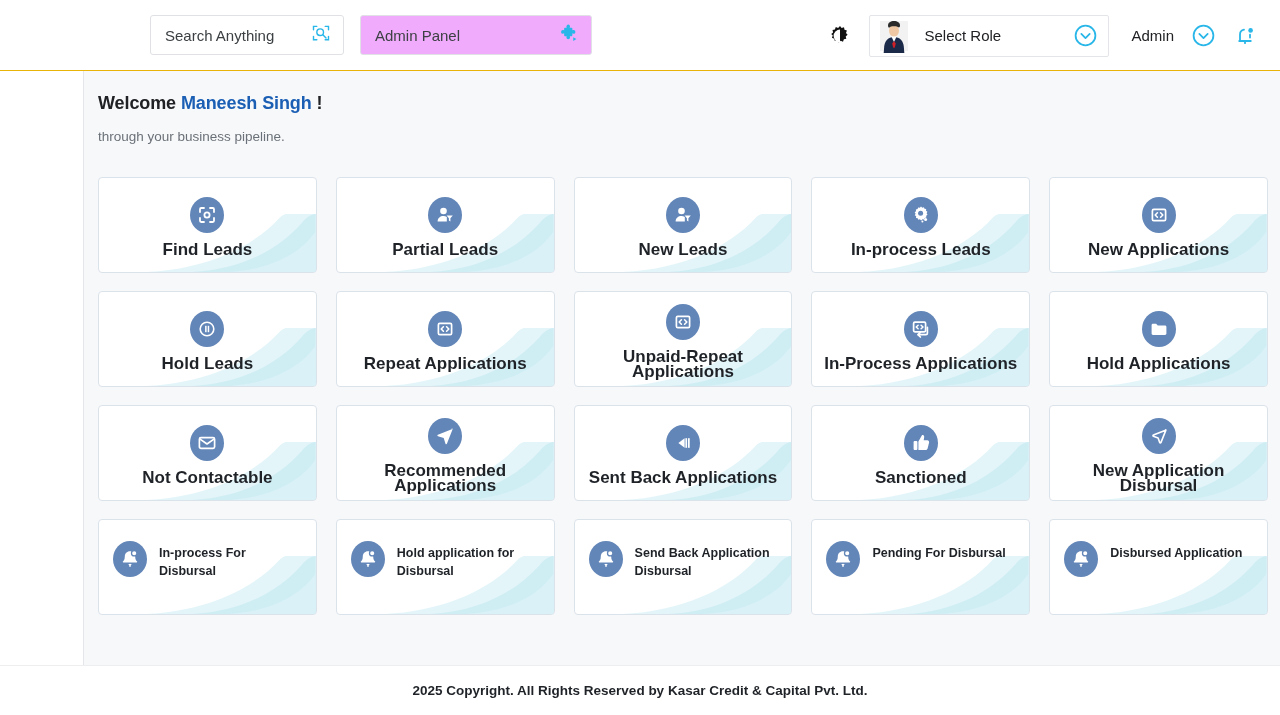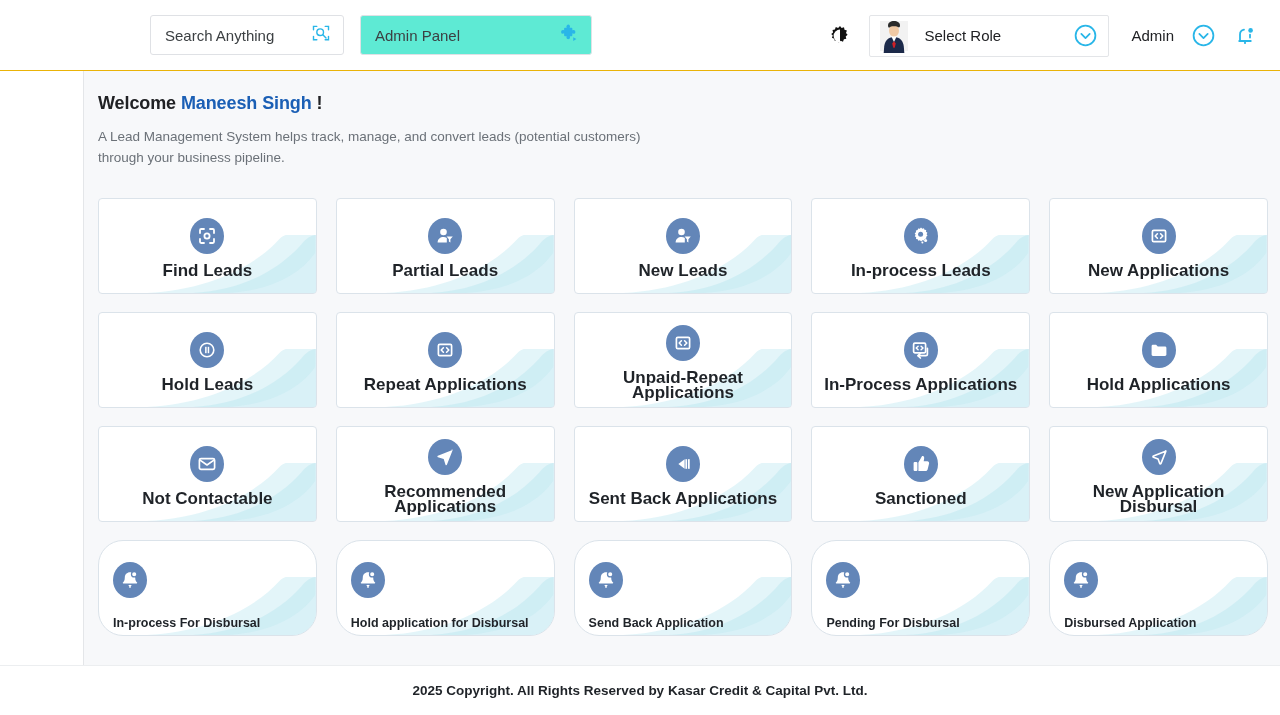--- a/index.html
+++ b/index.html
@@ -25,21 +25,21 @@
     width: 194px; height: 40px;
     border: 1px solid #dfe1e5; border-radius: 3px;
     background: #fff;
     display: flex; align-items: center; justify-content: space-between;
     padding: 0 12px 0 14px;
   }
   .search-box .ph { font-size: 15px; color: #3c4043; }
   .admin-box {
     width: 232px; height: 40px;
     border: 1px solid #dfe1e5; border-radius: 3px;
-    background: #5eead4;
+    background: #f0abfc;
     display: flex; align-items: center; justify-content: space-between;
     padding: 0 12px 0 14px;
   }
   .admin-box .lbl { font-size: 15px; color: #3c4043; }
 
   .hdr-right {
     position: absolute; right: 20px; top: 0; height: 71px;
     display: flex; align-items: center; gap: 0; justify-content: center;
   }
   .theme-toggle { width: 34px; height: 34px; display: flex; align-items: center; justify-content: center; cursor: pointer; margin-right: 12px; }
@@ -86,21 +86,21 @@
     display: flex;
   }
   .card .waves { position: absolute; right: 0; bottom: 0; width: 100%; height: 62%; pointer-events: none; }
   .card.center { flex-direction: column; align-items: center; justify-content: center; padding-top: 4px; }
   .card.center .ic { margin-bottom: 9px; }
   .card.center .lbl {
     font-size: 17px; font-weight: bold; color: #1f2328;
     text-align: center; line-height: 15px; position: relative; z-index: 2;
     padding: 0 6px;
   }
-  .card.side { flex-direction: column; align-items: flex-start; padding: 20px 12px 0 14px; gap: 12px; border-radius: 25px; }
+  .card.side { flex-direction: row; align-items: flex-start; padding: 20px 12px 0 14px; gap: 12px; }
   .card.side .ic { flex: 0 0 auto; margin-top: 1px; }
   .card.side .lbl {
     font-size: 12.5px; font-weight: bold; color: #1f2328;
     line-height: 18px; position: relative; z-index: 2; padding-top: 4px;
   }
   .ic { position: relative; z-index: 2; display: flex; align-items: center; justify-content: center; }
 
   .footer {
     flex: 0 0 50px; height: 50px;
     background: #ffffff;
@@ -197,21 +197,20 @@
 
     <div class="content">
 
       <div class="welcome">
         <span>Welcome</span>
         <span class="name">Maneesh Singh</span>
         <span>!</span>
       </div>
 
       <div class="subtitle">
-        <div>A Lead Management System helps track, manage, and convert leads (potential customers)</div>
         <div>through your business pipeline.</div>
       </div>
 
       <div class="grid" id="card-grid">
           <div class="card center">
             <div class="waves"><svg viewBox="0 0 240 62" preserveAspectRatio="none" width="100%" height="100%">
                 <path d="M240 62H40C110 62 168 38 200 4c9-9 25-4 40-4z" fill="#d9f1f7" opacity="0.75"></path>
                 <path d="M240 62H92C152 62 196 40 224 10c5-6 11-10 16-10z" fill="#bfe7f1" opacity="0.55"></path>
                 <path d="M240 62H130c54 0 92-18 110-44z" fill="#d9f1f7" opacity="0.9"></path>
               </svg></div>

